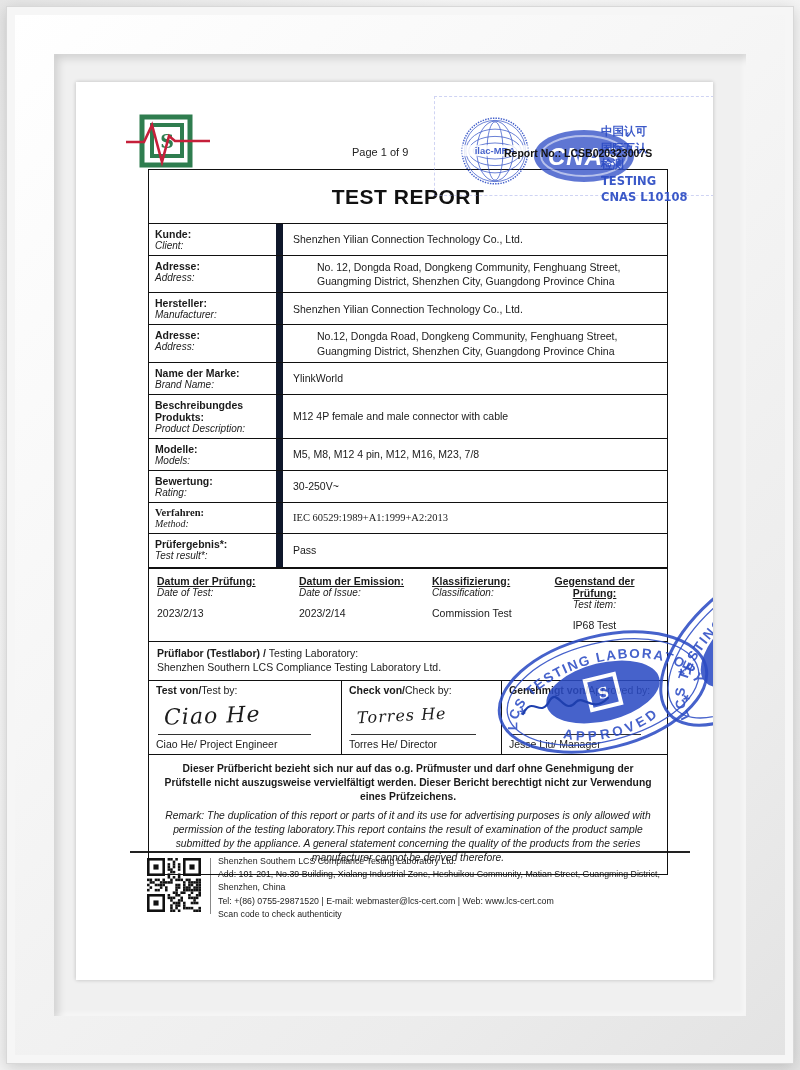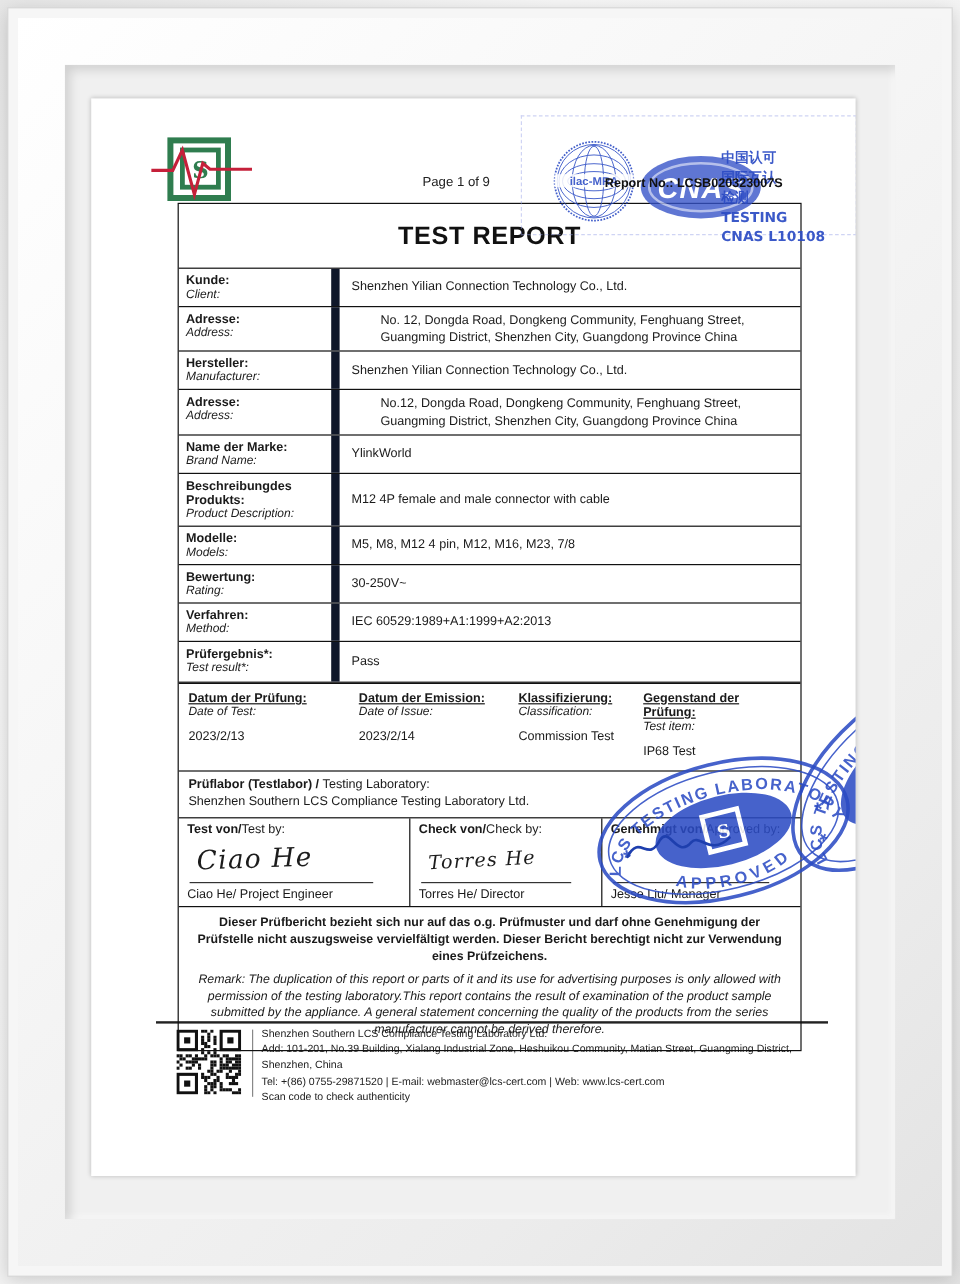--- a/index.html
+++ b/index.html
@@ -27,34 +27,34 @@
   .cnas-stamp{position:absolute;left:97px;top:31px;width:104px;height:56px;opacity:.88;}
   .cnas-text{position:absolute;left:166px;top:26px;width:110px;font-size:11.5px;font-weight:bold;
          color:#2b4bc4;line-height:16.5px;opacity:.92;font-family:"DejaVu Sans",sans-serif;}
 
   
   .doc-table{position:absolute;left:72px;top:87px;width:520px;border:1.8px solid #111;
          box-sizing:border-box;background:transparent;z-index:2;}
   .title-row{border-bottom:1.4px solid #111;text-align:center;padding:15px 0 14px;}
   .title-row h1{margin:0;font-size:21px;letter-spacing:.5px;font-weight:bold;color:#111;}
   .irow{display:flex;border-bottom:1px solid #111;}
-  .irow.thick-bottom{border-bottom:1.6px solid #111;}
+  .irow.thick-bottom{border-bottom:1.6px solid #111;font-family:Liberation Serif, serif;}
   .irow .lbl{width:134px;min-width:134px;border-right:7px solid #0f172a;padding:4px 6px;box-sizing:border-box;}
   .irow .lbl .de{font-weight:bold;font-size:10.5px;}
   .irow .lbl .en{font-style:italic;font-size:10px;}
   .irow .val{flex:1;padding:4px 10px;font-size:10.5px;display:flex;align-items:center;line-height:1.35;}
   .r-h28{min-height:28px;} .r-h34{min-height:34px;gap:24px;} .r-h30{min-height:30px;}
   .r-h42{min-height:42px;} .r-h27{min-height:27px;} .r-h33{min-height:33px;}
 
   .date-row{display:flex;padding:6px 8px 10px;border-bottom:1.4px solid #111;min-height:46px;}
   .dcol{box-sizing:border-box;padding-right:6px;}
   .dcol .de{font-weight:bold;font-size:10.5px;text-decoration:underline;}
   .dcol .en{font-style:italic;font-size:10px;}
   .dcol .dval{font-size:10.5px;margin-top:9px;}
-  .dcol.c1{width:142px;} .dcol.c2{width:133px;} .dcol.c3{width:104px;} .dcol.c4{flex:1;}
+  .dcol.c1{width:142px;} .dcol.c2{width:133px;} .dcol.c3{width:104px;} .dcol.c4{flex:1;text-align:center;}
 
   .lab-row{padding:4px 8px 5px;font-size:10.5px;line-height:1.4;}
   .lab-row .b{font-weight:bold;}
 
   .sig-table{display:flex;border-top:1.2px solid #111;}
   .sig-cell{box-sizing:border-box;padding:3px 7px 4px;position:relative;}
   .sig-cell + .sig-cell{border-left:1px solid #111;}
   .sig-cell.c1{width:192px;} .sig-cell.c2{width:160px;} .sig-cell.c3{flex:1;}
   .sig-head{font-size:10.5px;} .sig-head .b{font-weight:bold;}
   .sig-area{height:38px;display:flex;align-items:center;padding-left:8px;}

